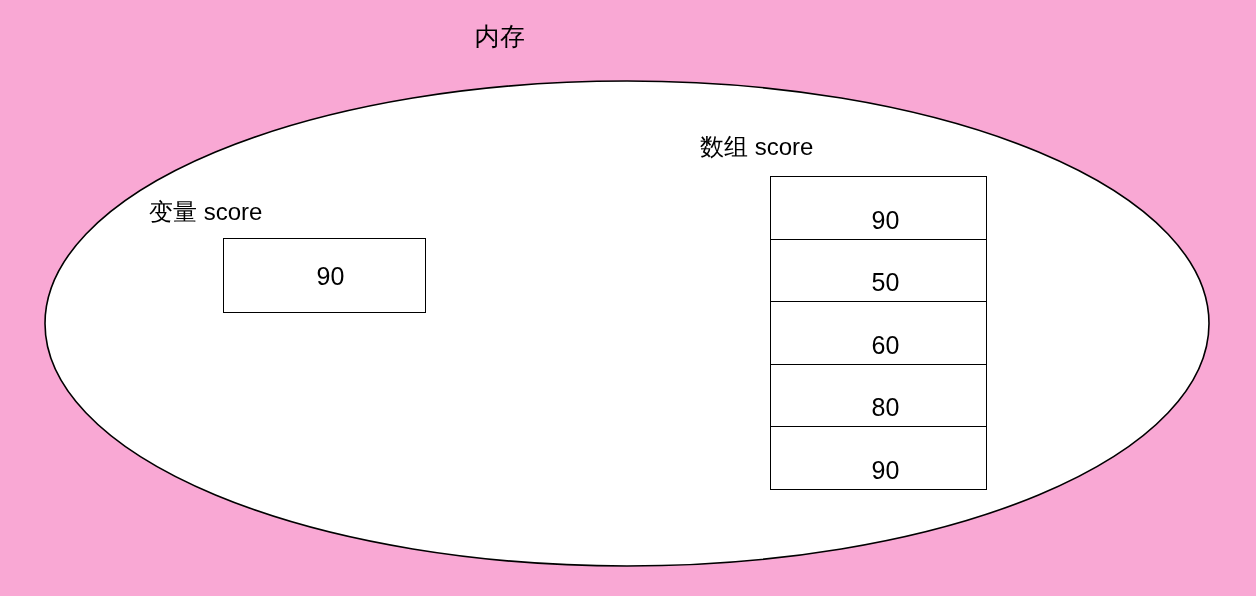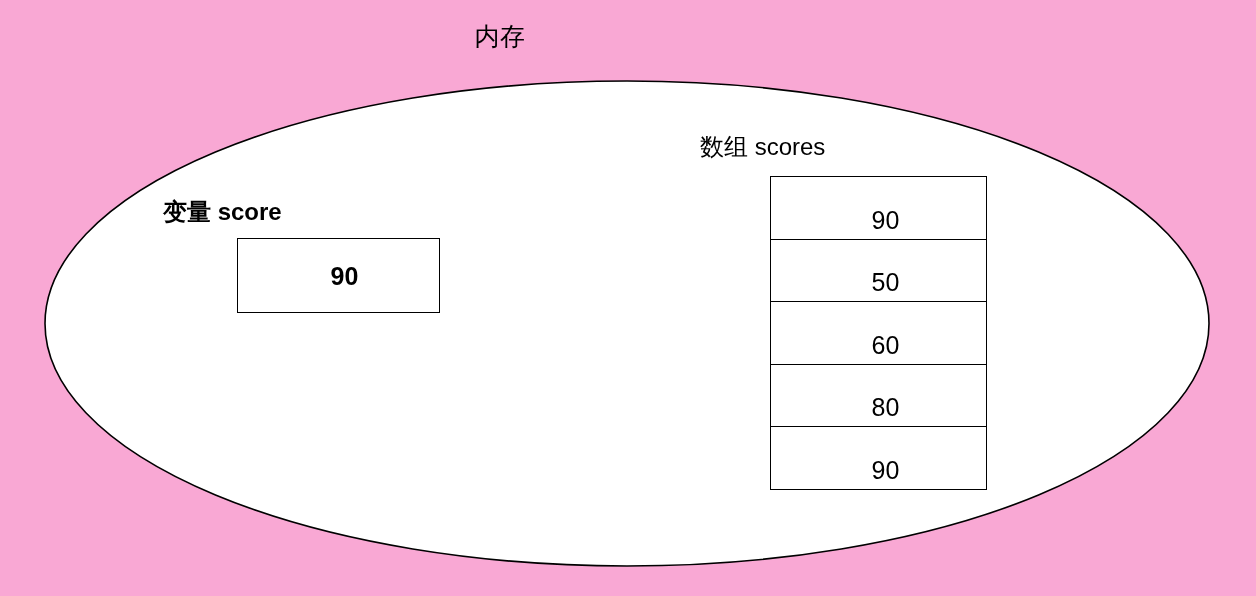--- a/index.html
+++ b/index.html
@@ -35,23 +35,22 @@
     width: 1000px;
     text-align: center;
     font-size: 25px;
     line-height: 1;
     white-space: nowrap;
     letter-spacing: 0.5px;
   }
   
   #variable-group {
     position: absolute;
-    left: 163px;
+    left: 149px;
     top: 199px;
-    font-weight: bold;
   }
   #variable-label {
     font-size: 24px;
     line-height: 1.1;
     white-space: nowrap;
     margin: 0 0 9px 0;
   }
   #variable-box {
     position: absolute;
     left: 74px;
@@ -129,21 +128,21 @@
   <div id="memory-title">内存</div>
 
   <div id="variable-group">
     <div id="variable-label">变量 score</div>
     <div id="variable-box">
       <div id="variable-value">90</div>
     </div>
   </div>
 
   <div id="array-group">
-    <div id="array-label">数组 scores</div>
+    <div id="array-label">数组 score</div>
     <div id="array-box">
       <div class="array-cell">
         <div class="array-cell-value">90</div>
       </div>
       <div class="array-cell">
         <div class="array-cell-value">50</div>
       </div>
       <div class="array-cell">
         <div class="array-cell-value">60</div>
       </div>

